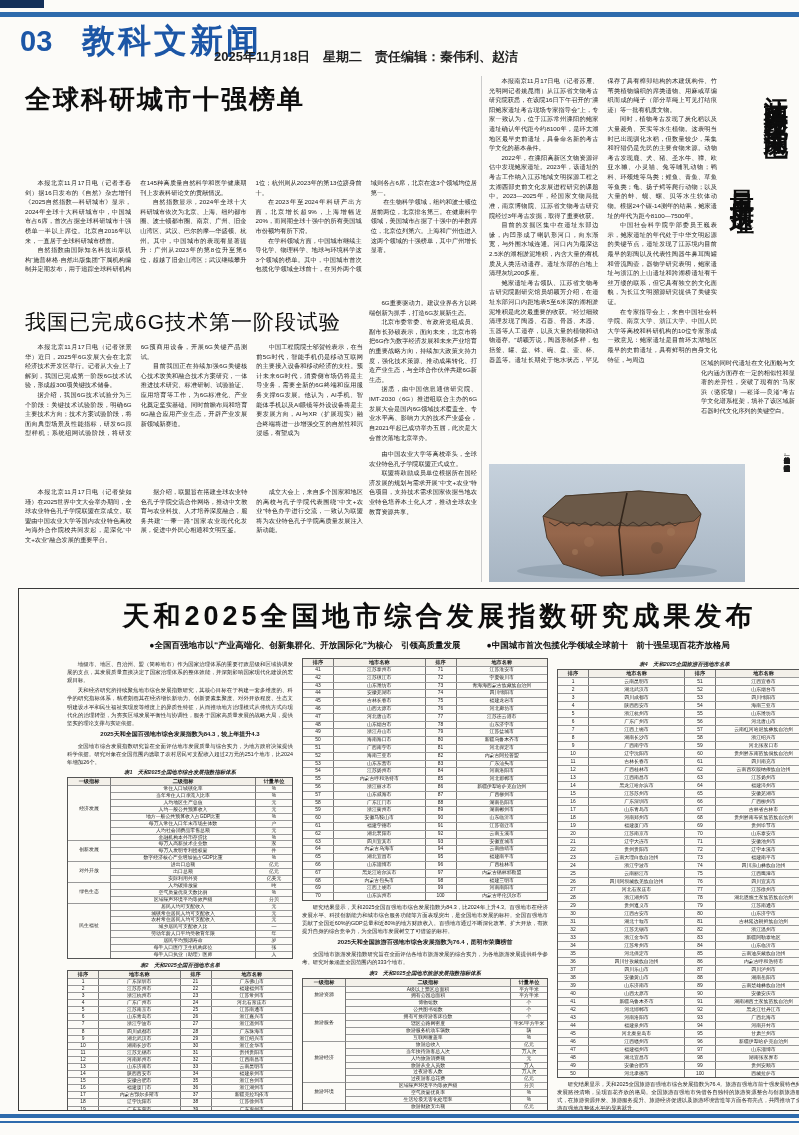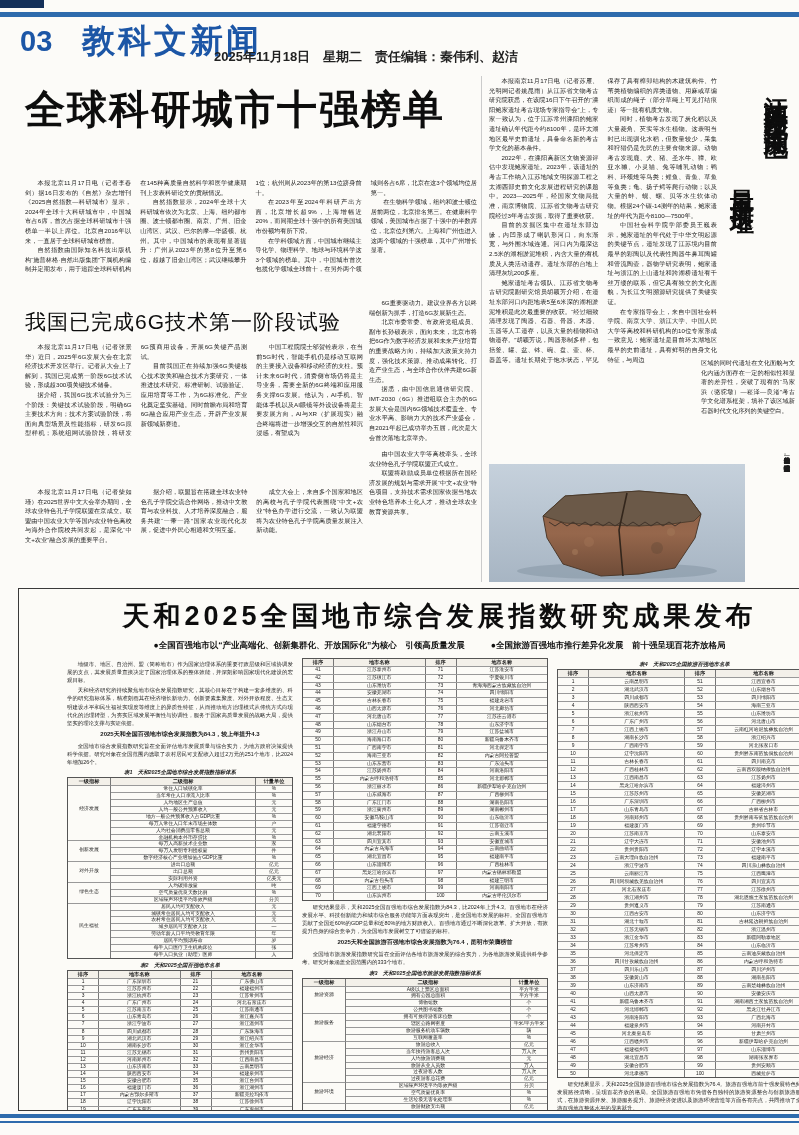--- a/index.html
+++ b/index.html
@@ -7,21 +7,21 @@
         font-family:"Liberation Sans",sans-serif;color:#1b1b1b;}
   
   .fold{position:absolute;left:0;top:0;width:44px;height:8px;background:#14305a;}
   .topbar{position:absolute;left:0;top:12px;width:100%;height:5px;background:#2e6bad;}
   .pagenum{position:absolute;left:20px;top:25px;font-size:29px;font-weight:700;color:#1c56a6;}
   .secname{position:absolute;left:82px;top:19px;font-size:33px;font-weight:900;color:#1c56a6;letter-spacing:3px;}
   .dateline{position:absolute;left:214px;top:48px;font-size:13px;color:#222;font-weight:700;}
   .masthead{position:absolute;right:20px;top:22px;font-size:33px;font-weight:700;font-style:italic;
             color:#c0201e;letter-spacing:2px;font-family:"Liberation Serif",serif;}
   
-  .a1h{position:absolute;left:25px;top:82px;font-size:40px;font-weight:900;line-height:1.38;letter-spacing:2px;color:#0d0d0d;}
+  .a1h{position:absolute;left:25px;top:82px;font-size:26px;font-weight:900;line-height:1.38;letter-spacing:2px;color:#0d0d0d;}
   .atext{position:absolute;text-align:justify;font-size:6.2px;line-height:1.55;color:#1c1c1c;overflow:hidden;}
   .ap{margin:0;text-indent:2em;}
   .a1t{left:25px;top:178px;width:452px;height:121px;column-count:4;column-gap:9px;}
   .a6h{position:absolute;left:25px;top:308px;font-size:21px;font-weight:400;letter-spacing:1px;color:#0d0d0d;}
   .a6t{left:25px;top:342px;width:338px;height:139px;column-count:3;column-gap:9px;}
   .a6s{left:369px;top:298px;width:108px;height:146px;}
   .a3h{position:absolute;left:25px;top:454px;font-size:19.5px;font-weight:900;letter-spacing:0.5px;color:#0d0d0d;}
   .a3t{left:25px;top:487px;width:338px;height:115px;column-count:3;column-gap:9px;}
   .a3s{left:369px;top:449px;width:108px;height:153px;}
   .vrule{position:absolute;left:481px;top:76px;width:1px;height:506px;background:#cbcbcb;}
@@ -158,21 +158,21 @@
   </div>
   <div class="vcap">
     <span>陶片上的花边纹是鲍家遗址纹饰的特色之一。</span>
     <span class="credit">江苏省文物考古研究院供图</span>
   </div>
 
   <div class="bbox">
     <div class="btitle">天和2025全国地市综合发展指数研究成果发布</div>
     <div class="bsubs">
       <span>●全国百强地市以“产业高端化、创新集群化、开放国际化”为核心　引领高质量发展</span>
-      <span>●全国旅游百强地市推行差异化发展　前十强呈现百花齐放格局</span>
+      <span>●中国城市首次包揽化学领域全球前十　前十强呈现百花齐放格局</span>
     </div>
     <div class="bcols">
 
       <div class="bcolL">
         <p class="bp">地级市、地区、自治州、盟（简称地市）作为国家治理体系的重要行政层级和区域协调发展的支点，其发展质量直接决定了国家治理体系的整体效能，并深刻影响国家现代化建设的宏观目标。</p>
         <p class="bp">天和经济研究所持续聚焦地市综合发展指数研究，其核心目标在于构建一套多维度的、科学的研究指标体系，精准刻画其在经济增长新动力、创新要素集聚度、对外开放程度、生态文明建设水平和民生福祉实现度等维度上的异质性特征，从而推动地方治理模式从传统方式向现代化的治理转型，为夯实区域发展平衡性与协调性，服务于国家高质量发展的战略大局，提供坚实的理论支撑与实证依据。</p>
         <div class="bhl">2025天和全国百强地市综合发展指数为84.3，较上年提升4.3</div>
         <p class="bp">全国地市综合发展指数研究旨在全面评估地市发展质量与综合实力，为地方政府决策提供科学依据。研究对象在全国范围内选取了农村居民可支配收入超过2万元的251个地市，比2024年增加26个。</p>
         <div class="ttl">表1　天和2025全国地市综合发展指数指标体系</div>
         <div class="itable">

